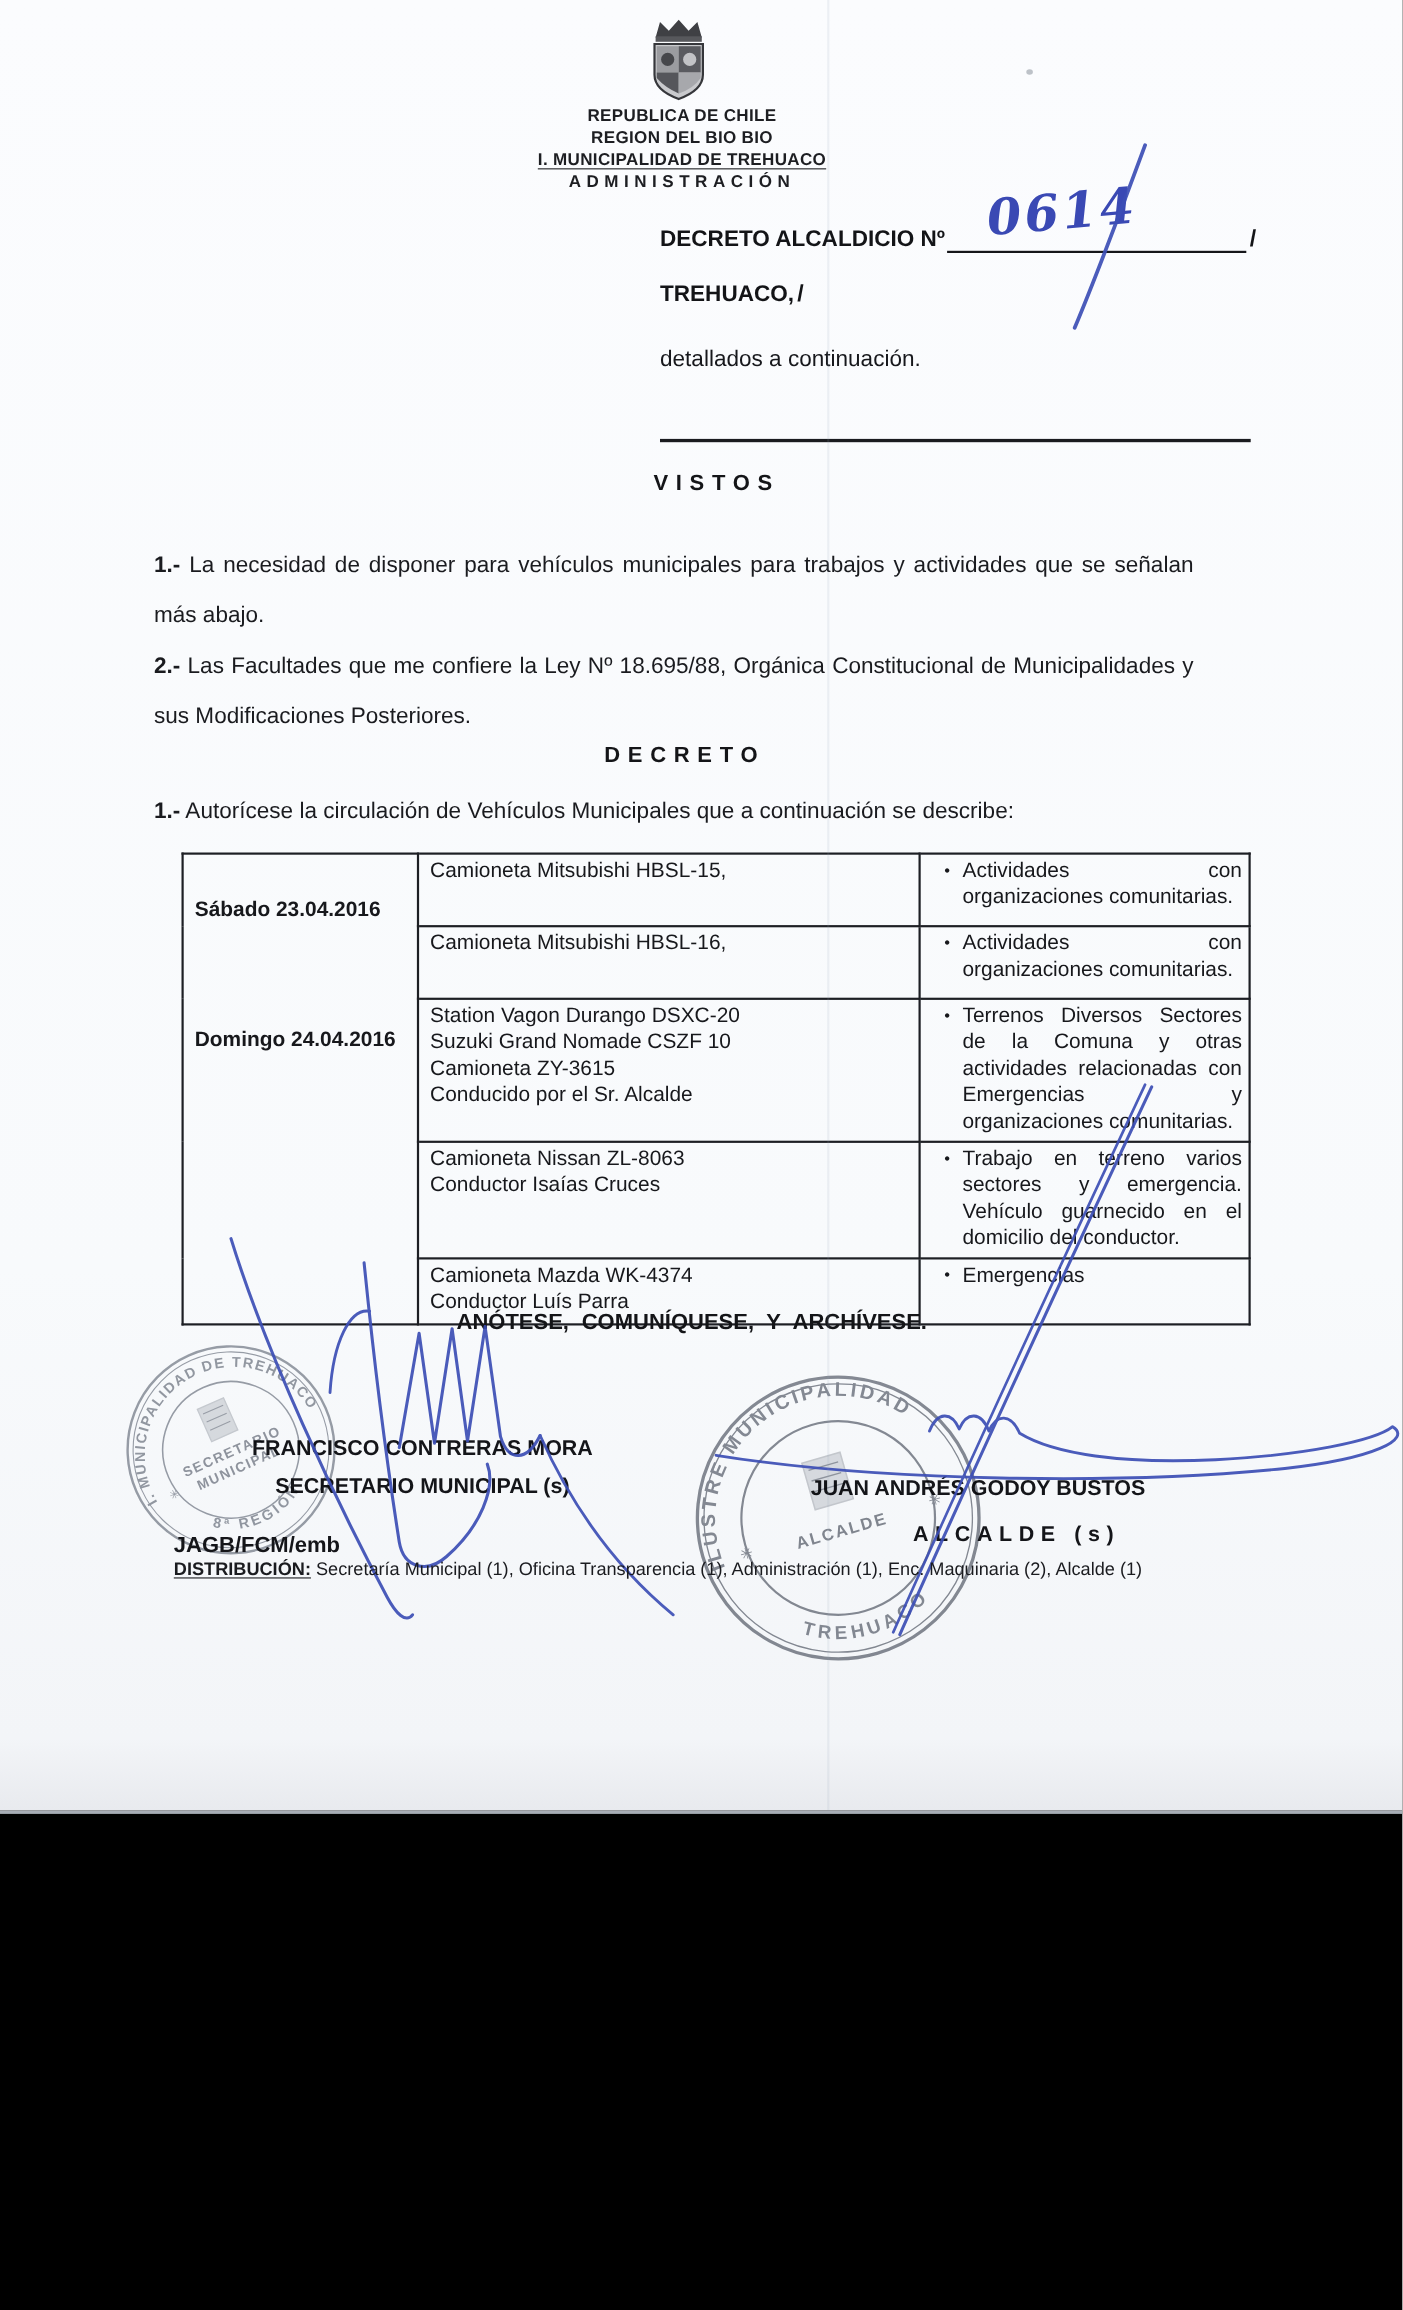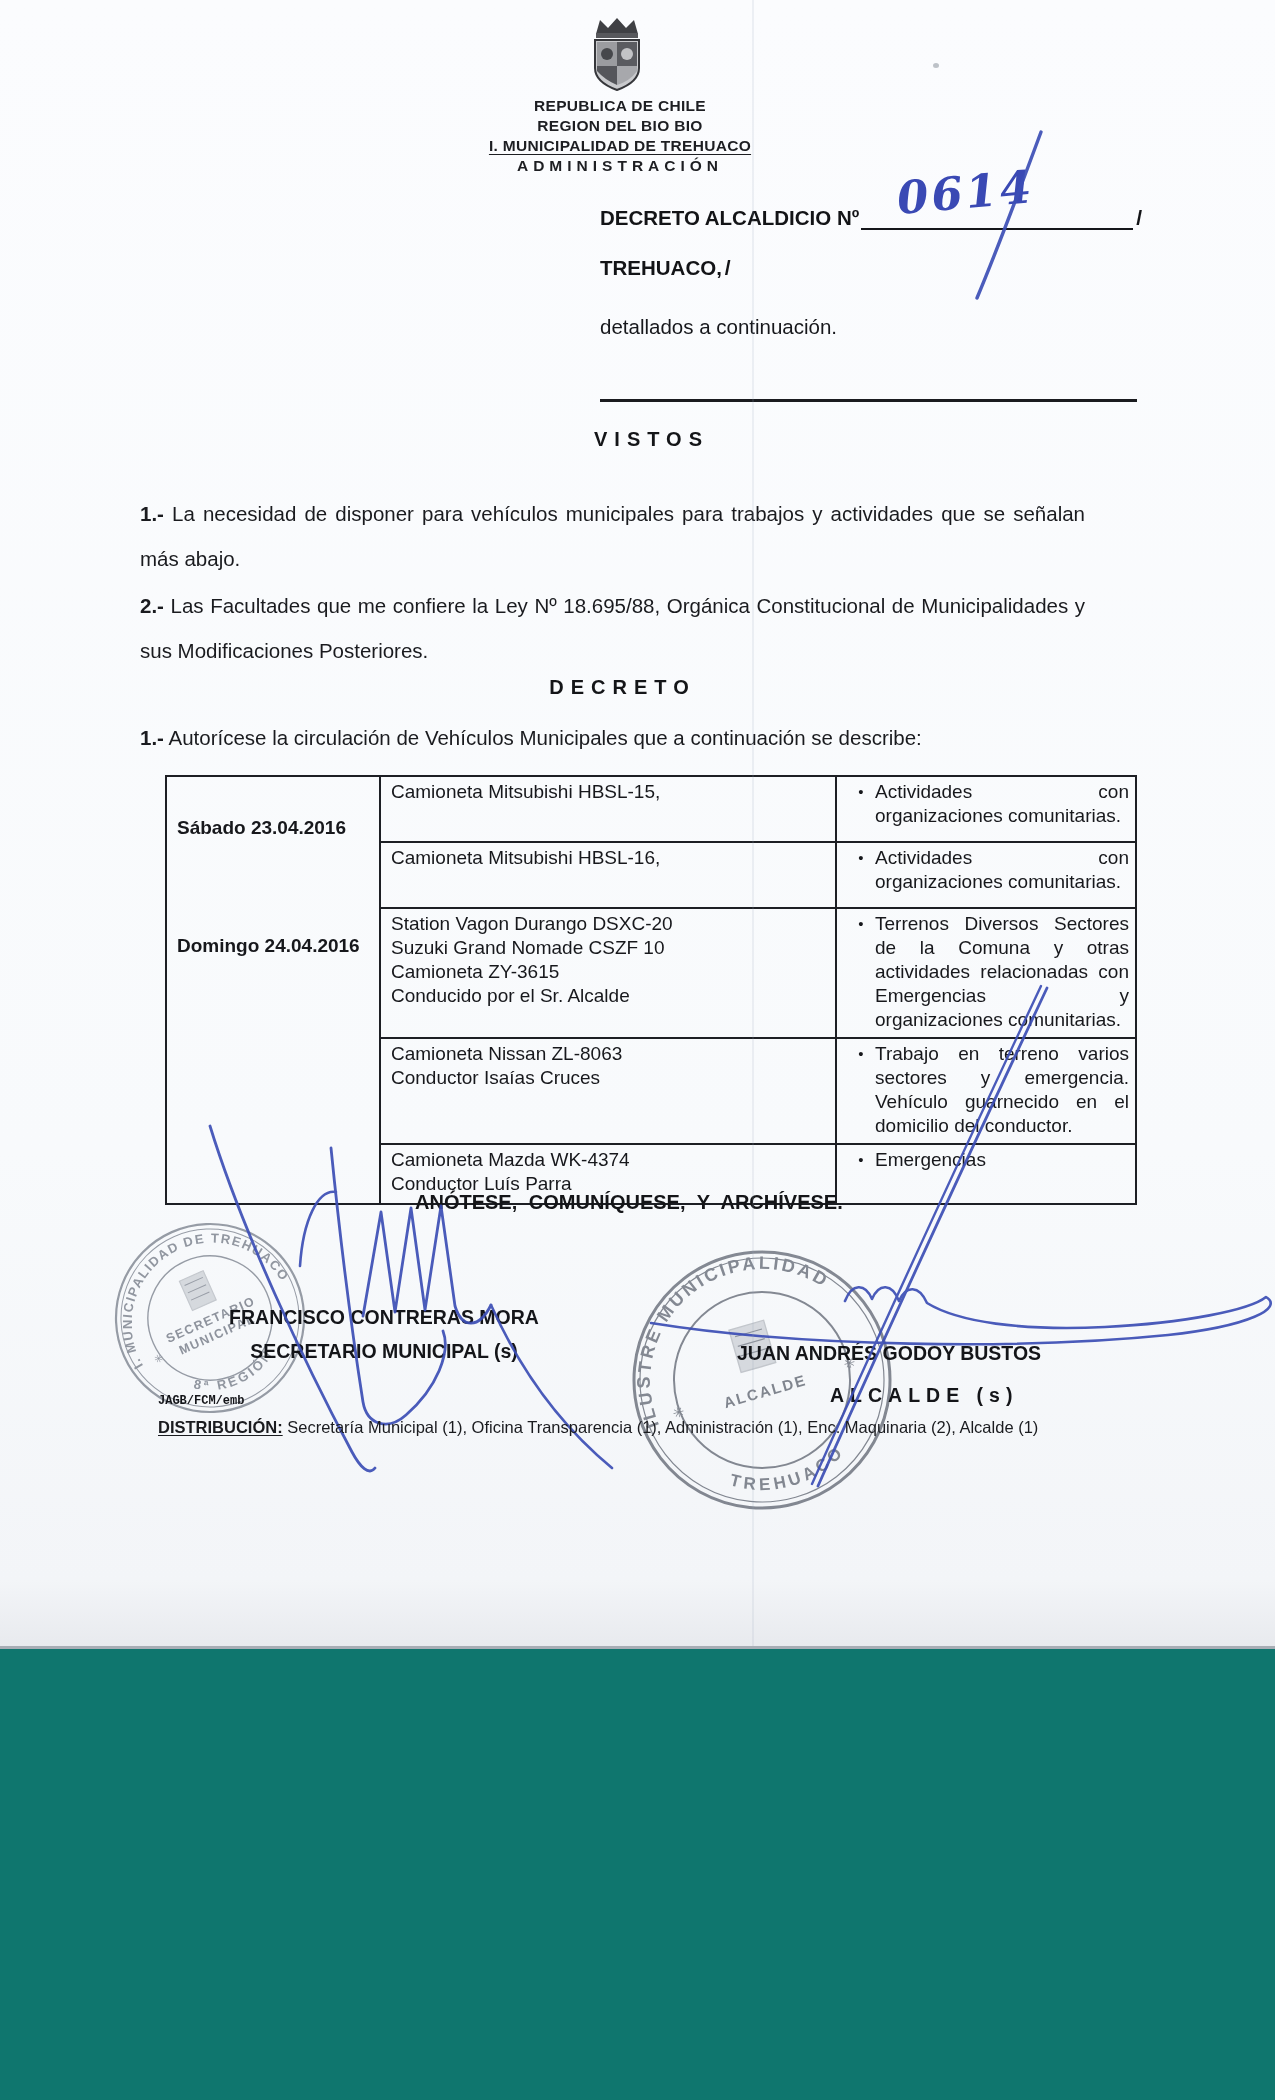--- a/index.html
+++ b/index.html
@@ -1,16 +1,16 @@
 <!DOCTYPE html>
 <html><head>
 <meta charset="utf-8">
 <style>
   html,body{margin:0;padding:0;background:#ffffff;}
-  .canvas{position:relative;width:1275px;height:2100px;background:#0f766e;overflow:hidden;
+  .canvas{position:relative;width:1275px;height:2100px;background:#000000;overflow:hidden;
           font-family:"Liberation Sans",sans-serif;color:#17181c;}
   .paper{position:absolute;left:0;top:0;width:1275px;height:1646px;
          background:linear-gradient(180deg,#fbfcfe 0%,#f8fafc 70%,#f3f5f8 96%,#e8eaee 100%);
          border-bottom:3px solid #a7adb5;}
   .crease{position:absolute;left:752px;top:0;width:2px;height:1646px;background:rgba(150,160,185,.14);}
   .speck{position:absolute;left:933px;top:63px;width:6px;height:5px;border-radius:50%;background:#959ba4;opacity:.6;}
 
   .crest{position:absolute;left:578px;top:14px;}
 
   .hdr{position:absolute;left:380px;top:96px;width:480px;text-align:center;
@@ -66,21 +66,21 @@
   #ltitle{left:228px;top:1340px;width:312px;text-align:center;}
   #rname{left:737px;top:1342px;}
   #rtitle{left:830px;top:1384px;letter-spacing:6px;}
 
   .stamp{position:absolute;mix-blend-mode:multiply;opacity:.85;}
   #stampL{left:90px;top:1198px;transform:rotate(-24deg);}
   #stampR{left:607px;top:1225px;transform:rotate(-16deg);}
 
   .ink{position:absolute;left:0;top:0;pointer-events:none;}
 
-  .footer-initials{position:absolute;left:158px;top:1394px;font-weight:bold;font-size:12px;color:#141519;font-family:Liberation Mono, monospace;}
+  .footer-initials{position:absolute;left:158px;top:1394px;font-weight:bold;font-size:20px;color:#141519;}
   .footer-dist{position:absolute;left:158px;top:1418px;font-size:16.5px;white-space:nowrap;color:#1a1b1f;}
   .footer-dist .dl{font-weight:bold;text-decoration:underline;text-underline-offset:2px;}
 </style>
 </head>
 <body>
 
 <div class="canvas">
   <div class="paper">
 
     <svg class="crest" width="78" height="80" viewBox="0 0 78 80">

